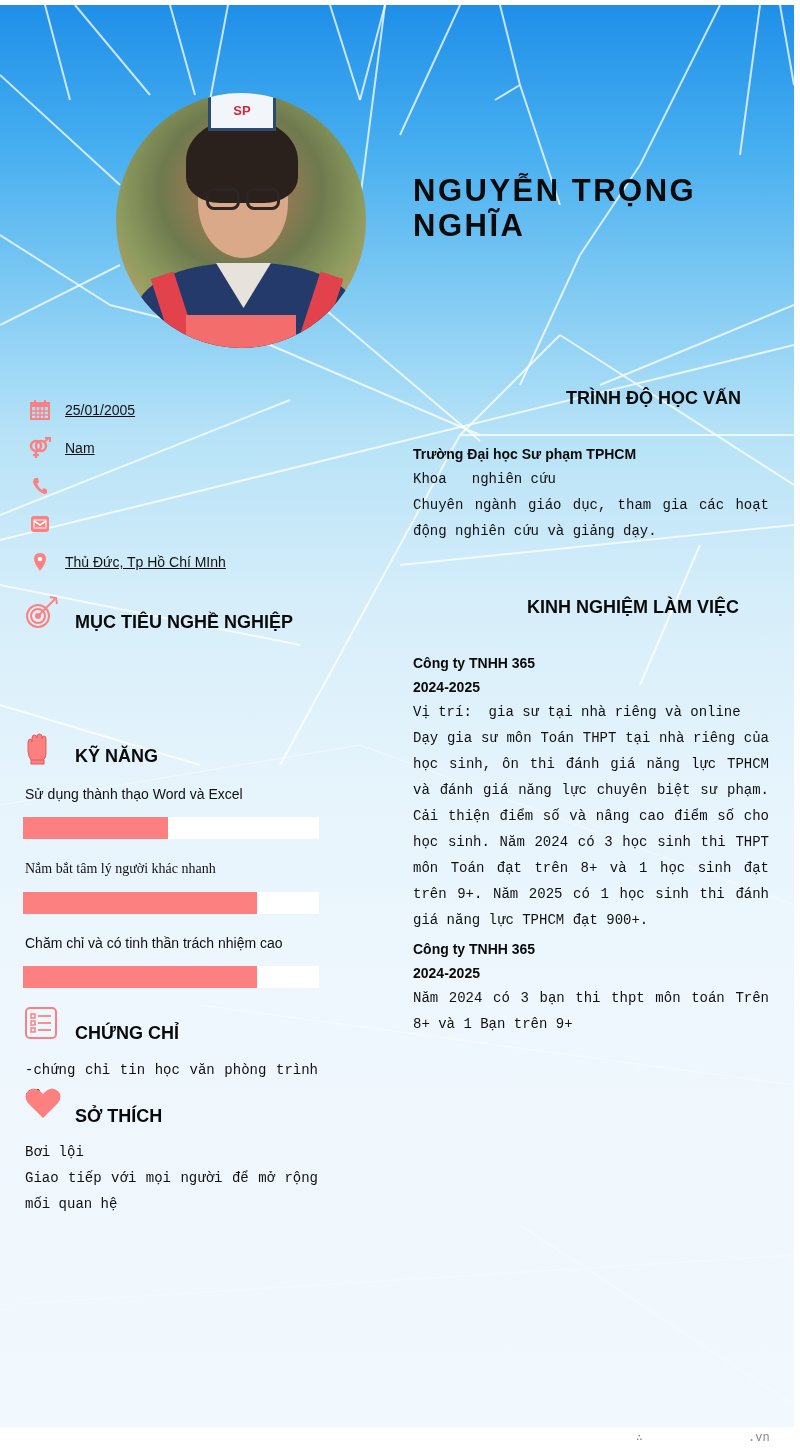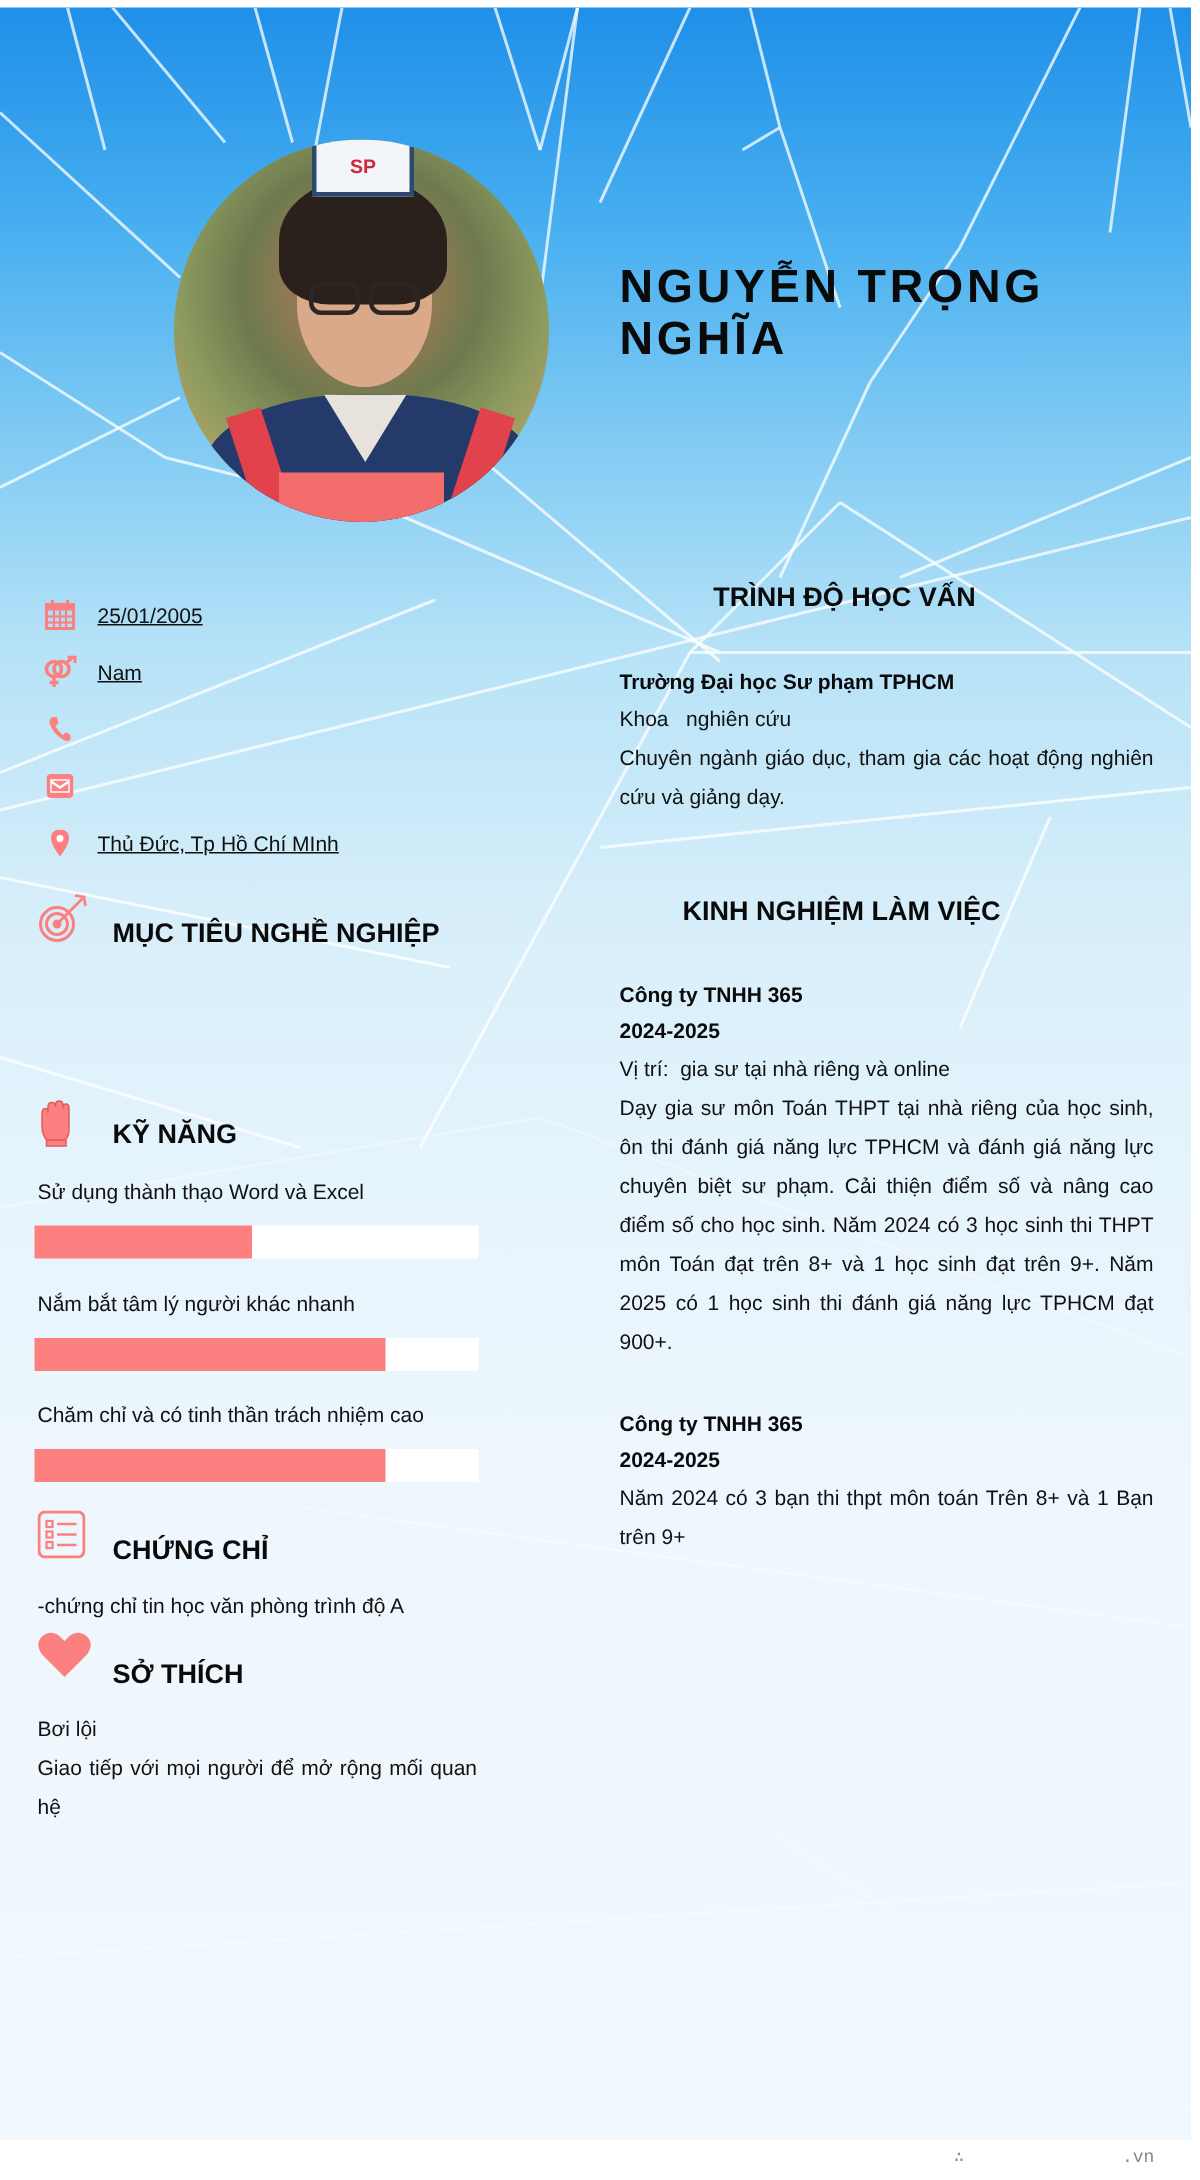--- a/index.html
+++ b/index.html
@@ -36,27 +36,27 @@
   .contact { position: absolute; left: 28px; top: 386px; width: 300px; }
   .contact-row { position: relative; height: 38px; display: flex; align-items: center; }
   .contact-row .ico { width: 24px; height: 22px; display: flex; align-items: center; justify-content: center; }
   .contact-row .txt { position: absolute; left: 37px; font-size: 14px; color: #111; text-decoration: underline; }
 
   .left-section { position: absolute; left: 25px; width: 293px; }
   .sec-head { position: relative; height: 36px; }
   .sec-head .ico { position: absolute; left: 0; top: 0; width: 34px; height: 34px; }
   .sec-head .title { position: absolute; left: 50px; top: 8px; font-size: 18px; font-weight: bold; color: #0a0a0a; }
 
-  .para { font-size: 14px; line-height: 26px; color: #111; text-align: justify; }
+  .para { font-size: 14px; line-height: 26px; color: #111; text-align: justify; font-family: Liberation Mono, monospace; }
 
   .skill-label { font-size: 14px; color: #111; height: 26px; line-height: 26px; }
   .skill-bar { width: 296px; height: 22px; background: #ffffff; margin-left: -2px; position: relative; }
   .skill-bar .fill { height: 100%; background: #fd8080; }
 
-  .right-head { position: absolute; font-size: 18px; font-weight: bold; color: #0a0a0a; text-align: center; width: 356px; left: 413px; }
+  .right-head { position: absolute; font-size: 18px; font-weight: bold; color: #0a0a0a; text-align: right; width: 356px; left: 413px; }
   .right-block { position: absolute; left: 413px; width: 356px; }
   .bold-line { font-size: 14px; font-weight: bold; line-height: 24px; color: #0a0a0a; }
 
   .footer { position: absolute; top: 1427px; left: 0; width: 800px; height: 26px; background: #fff; }
   .footer .dots { position: absolute; left: 636px; top: 4px; font-size: 11px; color: #888; font-family: "DejaVu Sans Mono", monospace; }
   .footer .domain { position: absolute; left: 748px; top: 4px; font-size: 12px; color: #888; font-family: "Liberation Mono", monospace; }
 </style>
 </head>
 <body>
 
@@ -208,21 +208,21 @@
           </svg>
       </span>
       <span class="title" style="top:13px;">KỸ NĂNG</span>
     </div>
     <div>
       <div class="skill-label">Sử dụng thành thạo Word và Excel</div>
       <div class="skill-bar" style="margin-top:10px;">
           <div class="fill" style="width:49%;"></div>
         </div>
     </div>
-    <div style="margin-top:17px;">
+    <div style="margin-top:17px;font-family:Liberation Serif, serif;">
       <div class="skill-label">Nắm bắt tâm lý người khác nhanh</div>
       <div class="skill-bar" style="margin-top:10px;">
           <div class="fill" style="width:79%;"></div>
         </div>
     </div>
     <div style="margin-top:16px;">
       <div class="skill-label">Chăm chỉ và có tinh thần trách nhiệm cao</div>
       <div class="skill-bar" style="margin-top:10px;">
           <div class="fill" style="width:79%;"></div>
         </div>

